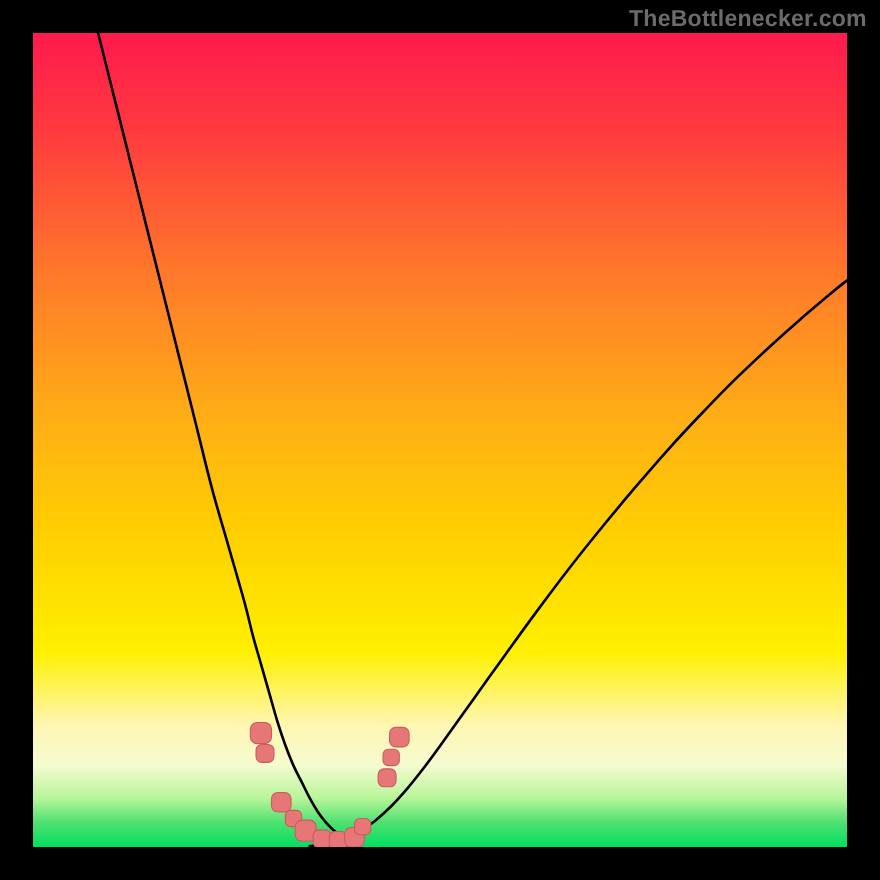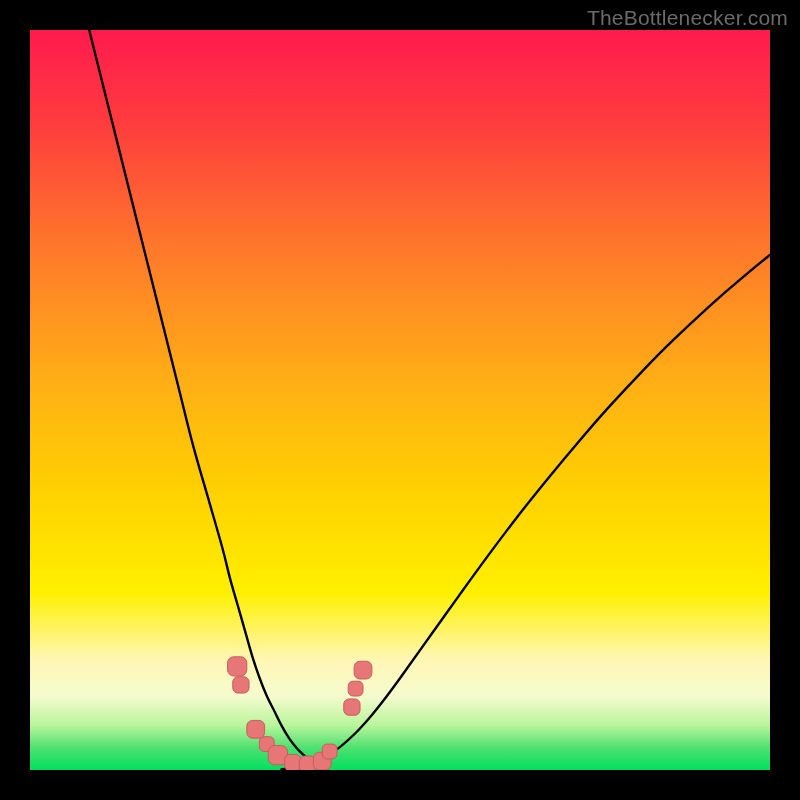--- a/index.html
+++ b/index.html
@@ -26,21 +26,21 @@
     width: 740px;
     height: 740px;
   }
   .watermark {
     position: absolute;
     top: 6px;
     right: 12px;
     color: #6b6b6b;
     font-size: 21px;
     letter-spacing: 0.2px;
-    font-weight: 400;
+    font-weight: 700;
   }
 </style>
 </head>
 <body>
 
 <div class="frame">
   <div class="watermark">TheBottlenecker.com</div>
   <svg class="plot" viewBox="0 0 740 740" preserveAspectRatio="none">
     <defs>
       <linearGradient id="bg-grad" x1="0" y1="0" x2="0" y2="1">

